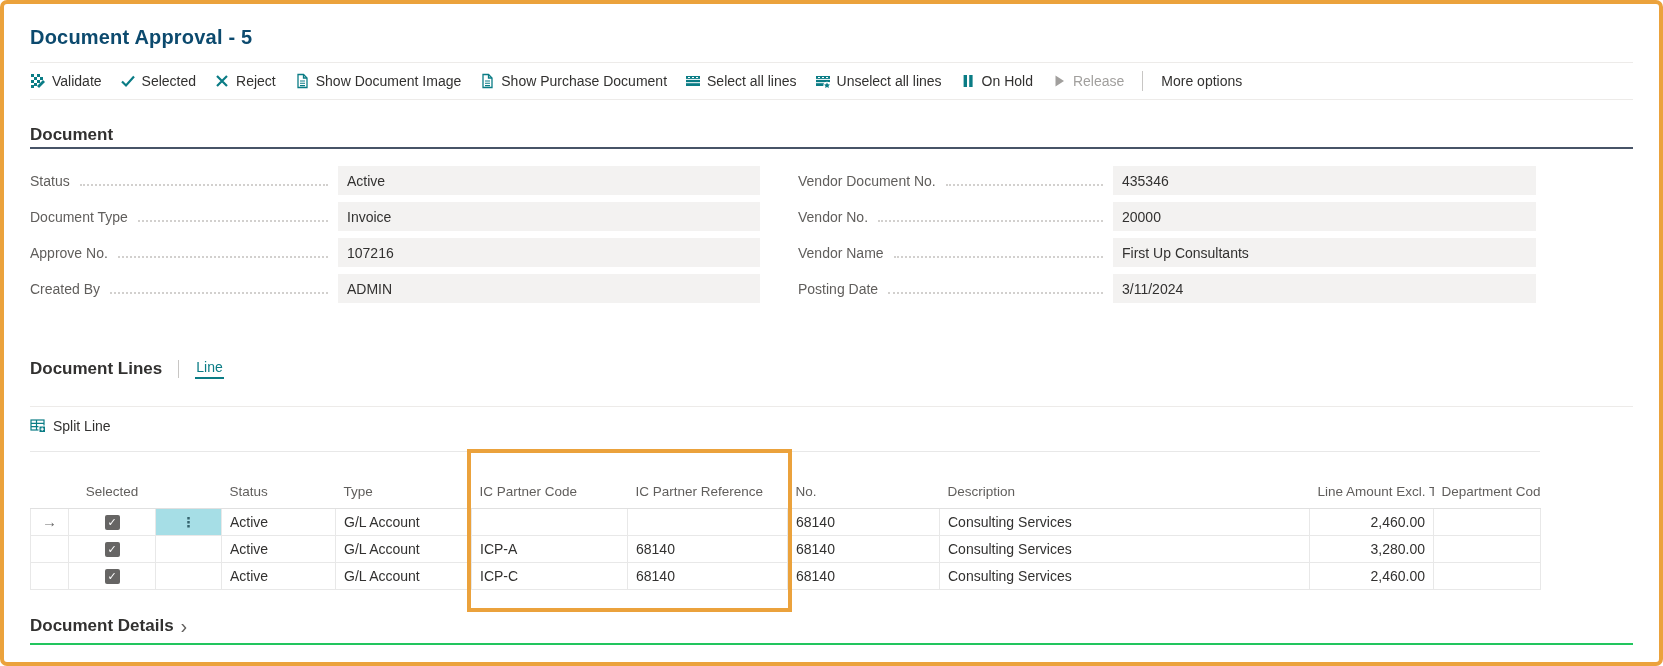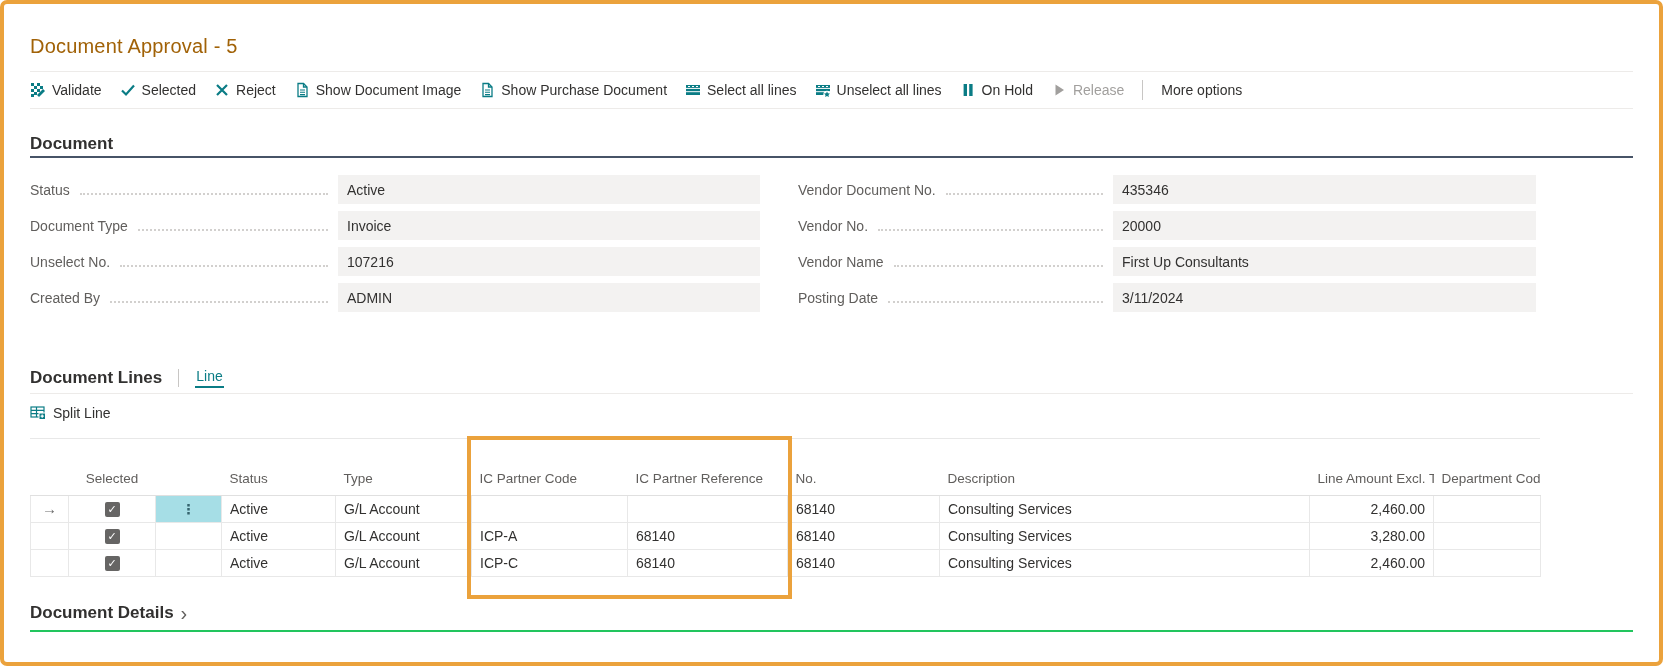--- a/index.html
+++ b/index.html
@@ -1,21 +1,21 @@
 <!DOCTYPE html>
 <html><head>
 <meta charset="utf-8">
 <style>
   * { box-sizing: border-box; }
   html,body { margin:0; padding:0; background:#fff; }
   body { width:1663px; height:666px; font-family:"Liberation Sans","DejaVu Sans",sans-serif; color:#323130; }
   .frame { width:1663px; height:666px; border:4px solid #EBA23C; border-radius:7px; background:#fff; overflow:hidden; }
   .page { position:relative; height:100%; padding:0 26px; }
 
-  .page-title { margin-top:31px; font-size:20px; font-weight:400; color:#a16207; letter-spacing:.2px; }
+  .page-title { margin-top:22px; font-size:20px; font-weight:700; color:#0c4a6e; letter-spacing:.2px; }
 
   
   .toolbar { margin-top:13px; height:38px; display:flex; align-items:center; gap:18px;
              border-top:1px solid #EDEBE9; border-bottom:1px solid #EDEBE9; }
   .tbtn { display:inline-flex; align-items:center; gap:6px; background:none; border:none; padding:0;
           font-family:inherit; font-size:14px; color:#323130; cursor:pointer; white-space:nowrap; }
   .tbtn.disabled { color:#A19F9D; }
   .ticon { display:inline-flex; width:16px; height:16px; align-items:center; justify-content:center; }
   .vdiv { width:1px; height:20px; background:#C8C6C4; }
 
@@ -26,21 +26,21 @@
   .fcol { width:730px; }
   .fcol.right { width:738px; }
   .field { display:flex; align-items:center; height:29px; margin-bottom:7px; }
   .flabel { font-size:14px; color:#605E5C; white-space:nowrap; }
   .fleader { flex:1; border-bottom:2px dotted #D2D0CE; margin:0 10px; position:relative; top:4px; }
   .fvalue { flex:none; width:422px; height:29px; background:#F3F2F1; display:flex; align-items:center;
             padding:0 9px; font-size:14px; color:#323130; overflow:hidden; white-space:nowrap; }
   .fcol.right .fvalue { width:423px; }
 
   
-  .lines-head { margin-top:49px; display:flex; align-items:center; padding-bottom:5px; border-bottom:1px solid #EDEBE9; }
+  .lines-head { margin-top:49px; display:flex; align-items:center; padding-bottom:27px; border-bottom:1px solid #EDEBE9; }
   .lines-title { font-size:17px; font-weight:700; color:#323130; }
   .lines-div { width:1px; height:18px; background:#C8C6C4; margin:0 16px; }
   .tab { font-size:14px; color:#0A7C85; border-bottom:2px solid #0A7C85; padding:0 1px 2px; cursor:pointer; }
 
   .split-btn { margin-top:11px; display:inline-flex; align-items:center; gap:7px; background:none; border:none;
                padding:0; font-family:inherit; font-size:14px; color:#323130; cursor:pointer; }
 
   
   .table-wrap { margin-top:13px; position:relative; width:1510px; border-top:1px solid #E8E8E8; }
   table { border-collapse:collapse; table-layout:fixed; width:1510px; }
@@ -188,21 +188,21 @@
           <span class="flabel">Status</span>
           <span class="fleader"></span>
           <span class="fvalue">Active</span>
         </div>
         <div class="field">
           <span class="flabel">Document Type</span>
           <span class="fleader"></span>
           <span class="fvalue">Invoice</span>
         </div>
         <div class="field">
-          <span class="flabel">Unselect No.</span>
+          <span class="flabel">Approve No.</span>
           <span class="fleader"></span>
           <span class="fvalue">107216</span>
         </div>
         <div class="field">
           <span class="flabel">Created By</span>
           <span class="fleader"></span>
           <span class="fvalue">ADMIN</span>
         </div>
       </div>
       <div class="fcol right">

